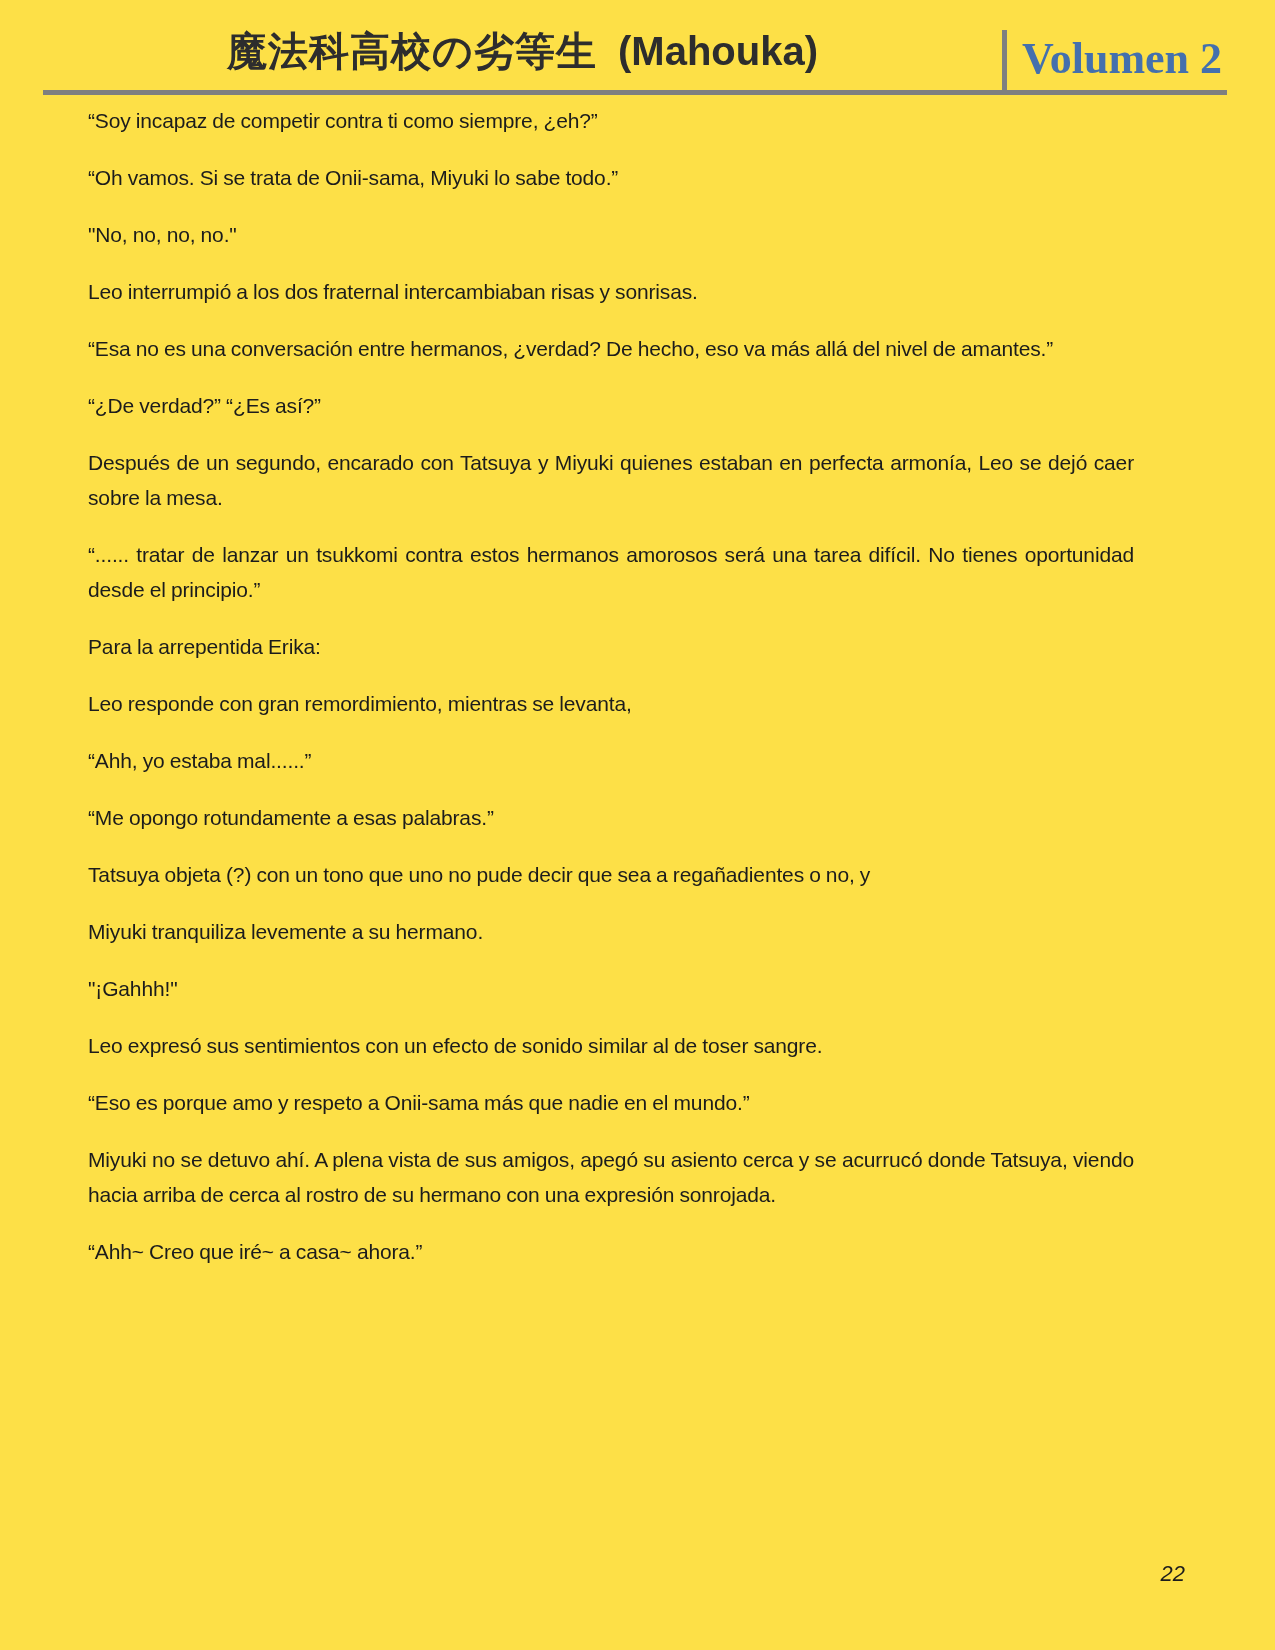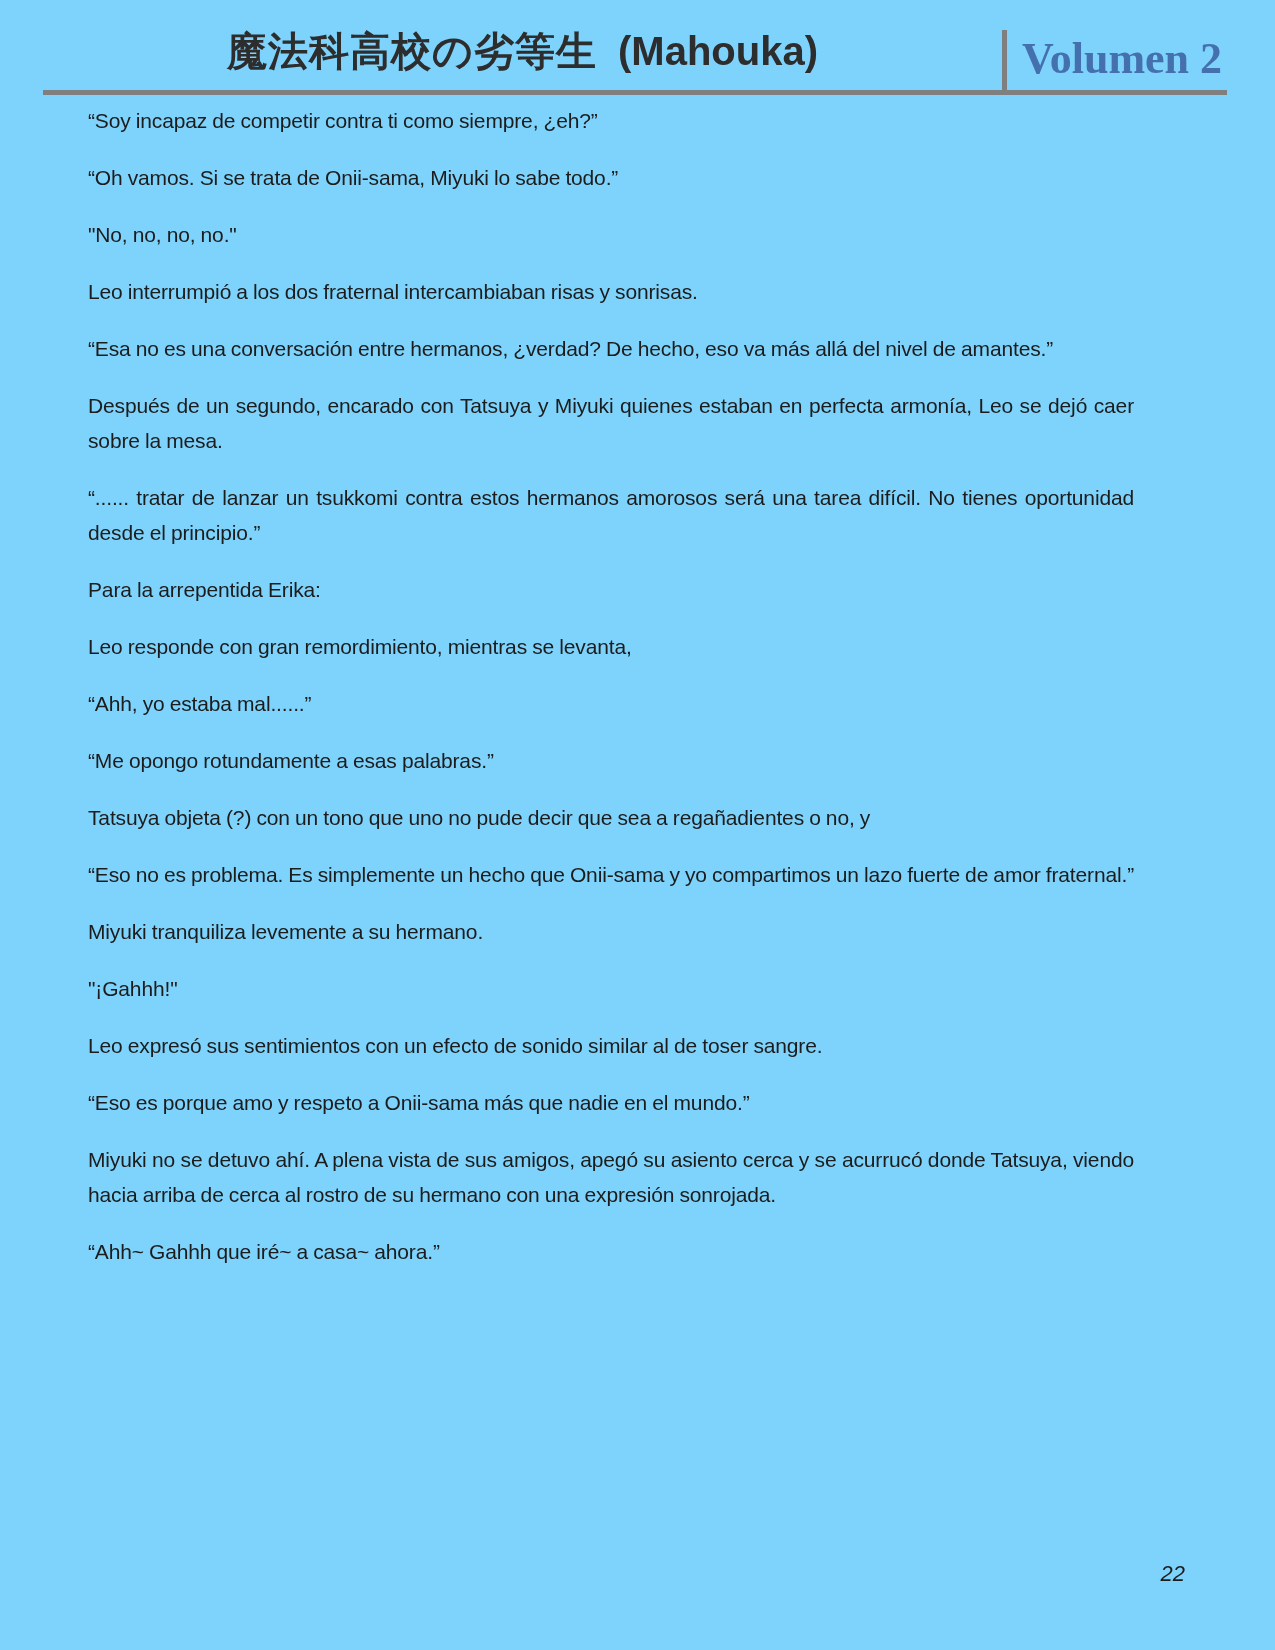--- a/index.html
+++ b/index.html
@@ -4,21 +4,21 @@
 <style>
   html, body {
     margin: 0;
     padding: 0;
     background: #ffffff;
   }
   .page {
     position: relative;
     width: 1275px;
     height: 1650px;
-    background: #7dd3fc;
+    background: #fde047;
     font-family: "Liberation Sans", "DejaVu Sans", sans-serif;
     overflow: hidden;
   }
   
   .doc-title {
     position: absolute;
     left: 43px;
     top: 24px;
     width: 959px;
     text-align: center;
@@ -102,31 +102,31 @@
   <div class="volume-label">Volumen 2</div>
 
   <div class="header-rule"></div>
 
   <div class="content">
     <p>“Soy incapaz de competir contra ti como siempre, ¿eh?”</p>
     <p>“Oh vamos. Si se trata de Onii-sama, Miyuki lo sabe todo.”</p>
     <p>"No, no, no, no."</p>
     <p>Leo interrumpió a los dos fraternal intercambiaban risas y sonrisas.</p>
     <p>“Esa no es una conversación entre hermanos, ¿verdad? De hecho, eso va más allá del nivel de amantes.”</p>
+    <p>“¿De verdad?” “¿Es así?”</p>
     <p>Después de un segundo, encarado con Tatsuya y Miyuki quienes estaban en perfecta armonía, Leo se dejó caer sobre la mesa.</p>
     <p>“...... tratar de lanzar un tsukkomi contra estos hermanos amorosos será una tarea difícil. No tienes oportunidad desde el principio.”</p>
     <p>Para la arrepentida Erika:</p>
     <p>Leo responde con gran remordimiento, mientras se levanta,</p>
     <p>“Ahh, yo estaba mal......”</p>
     <p>“Me opongo rotundamente a esas palabras.”</p>
     <p>Tatsuya objeta (?) con un tono que uno no pude decir que sea a regañadientes o no, y</p>
-    <p>“Eso no es problema. Es simplemente un hecho que Onii-sama y yo compartimos un lazo fuerte de amor fraternal.”</p>
     <p>Miyuki tranquiliza levemente a su hermano.</p>
     <p>"¡Gahhh!"</p>
     <p>Leo expresó sus sentimientos con un efecto de sonido similar al de toser sangre.</p>
     <p>“Eso es porque amo y respeto a Onii-sama más que nadie en el mundo.”</p>
     <p>Miyuki no se detuvo ahí. A plena vista de sus amigos, apegó su asiento cerca y se acurrucó donde Tatsuya, viendo hacia arriba de cerca al rostro de su hermano con una expresión sonrojada.</p>
-    <p>“Ahh~ Gahhh que iré~ a casa~ ahora.”</p>
+    <p>“Ahh~ Creo que iré~ a casa~ ahora.”</p>
   </div>
 
   <div class="page-number">22</div>
 
 </div>
 
 </body></html>

